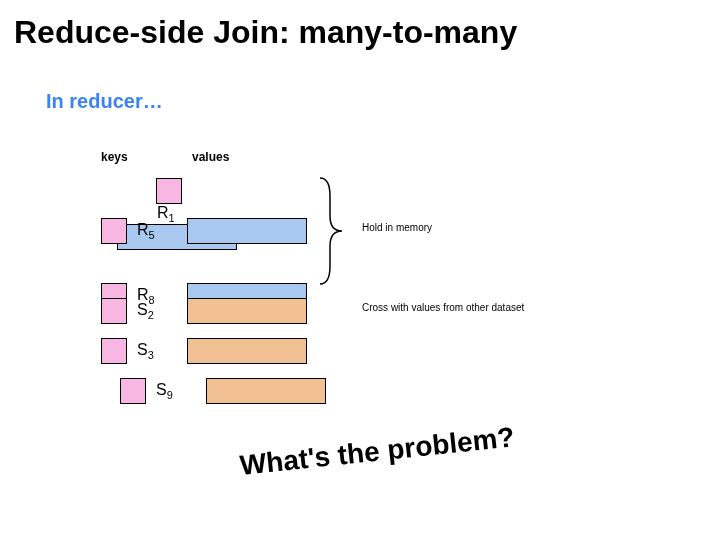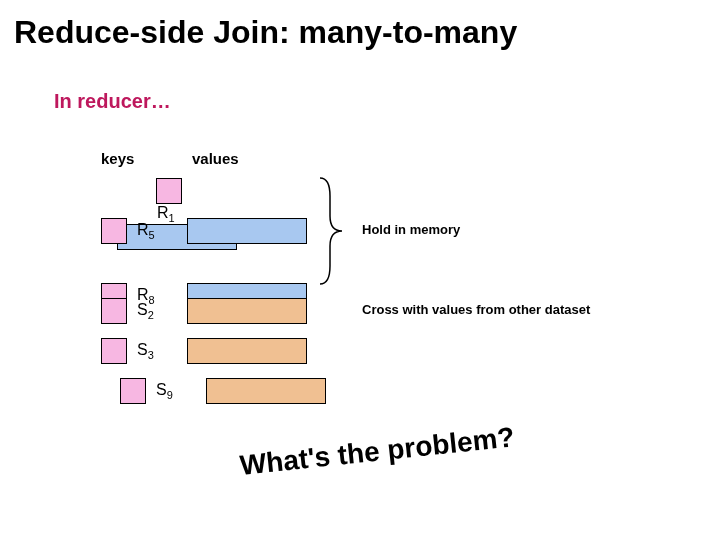--- a/index.html
+++ b/index.html
@@ -14,29 +14,29 @@
   .title {
     position: absolute;
     left: 14px;
     top: 14px;
     font-size: 32px;
     font-weight: bold;
     color: #000;
   }
   .subtitle {
     position: absolute;
-    left: 54px;
+    left: 46px;
     top: 90px;
     font-size: 20px;
     font-weight: bold;
-    color: #be185d;
+    color: #3b82f6;
   }
   .col-header {
     position: absolute;
-    font-size: 15px;
+    font-size: 12px;
     font-weight: bold;
     color: #000;
   }
   .row {
     position: absolute;
     left: 101px;
     height: 26px;
     display: flex;
     align-items: center;
   }
@@ -61,22 +61,22 @@
     border: 1px solid #000;
     flex: 0 0 auto;
   }
   .brace {
     position: absolute;
     font-weight: normal;
     color: #000;
   }
   .annotation {
     position: absolute;
-    font-size: 13px;
-    font-weight: bold;
+    font-size: 10px;
+    font-weight: normal;
     color: #000;
   }
   .question {
     position: absolute;
     left: 240px;
     top: 450px;
     font-size: 28px;
     font-weight: bold;
     color: #000;
     transform: rotate(-6deg);

